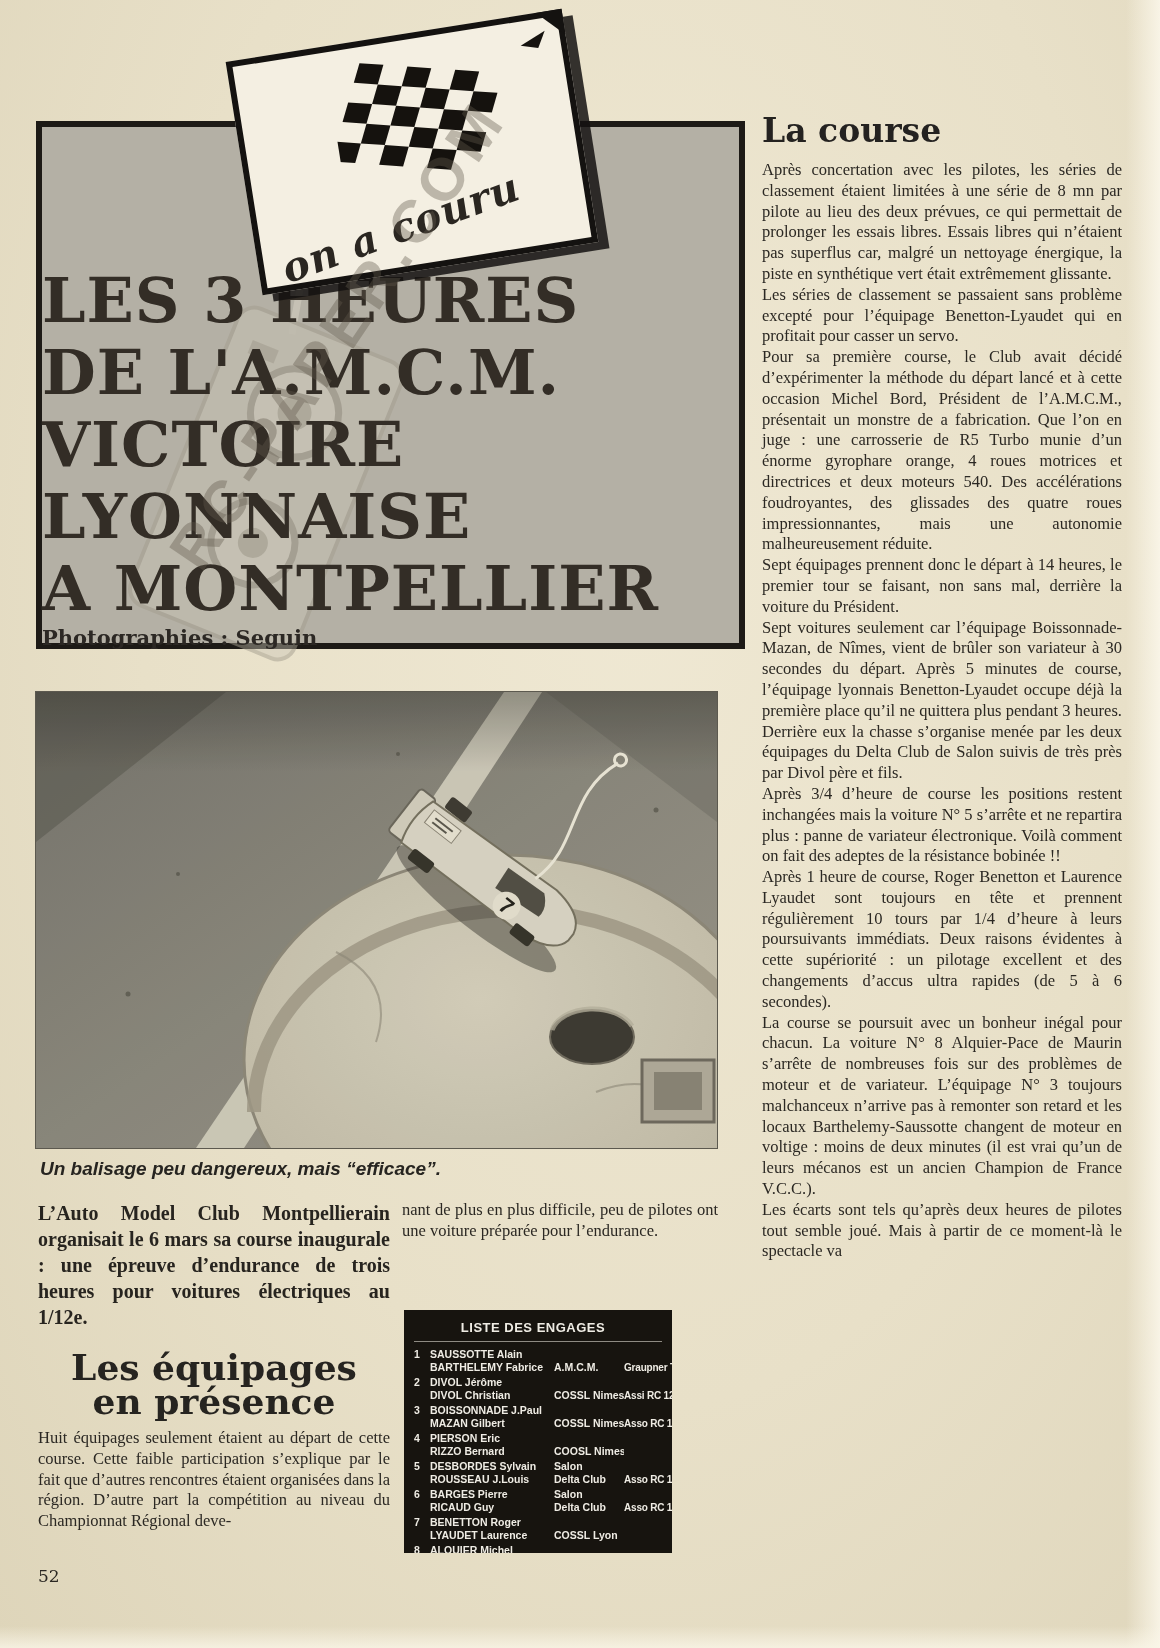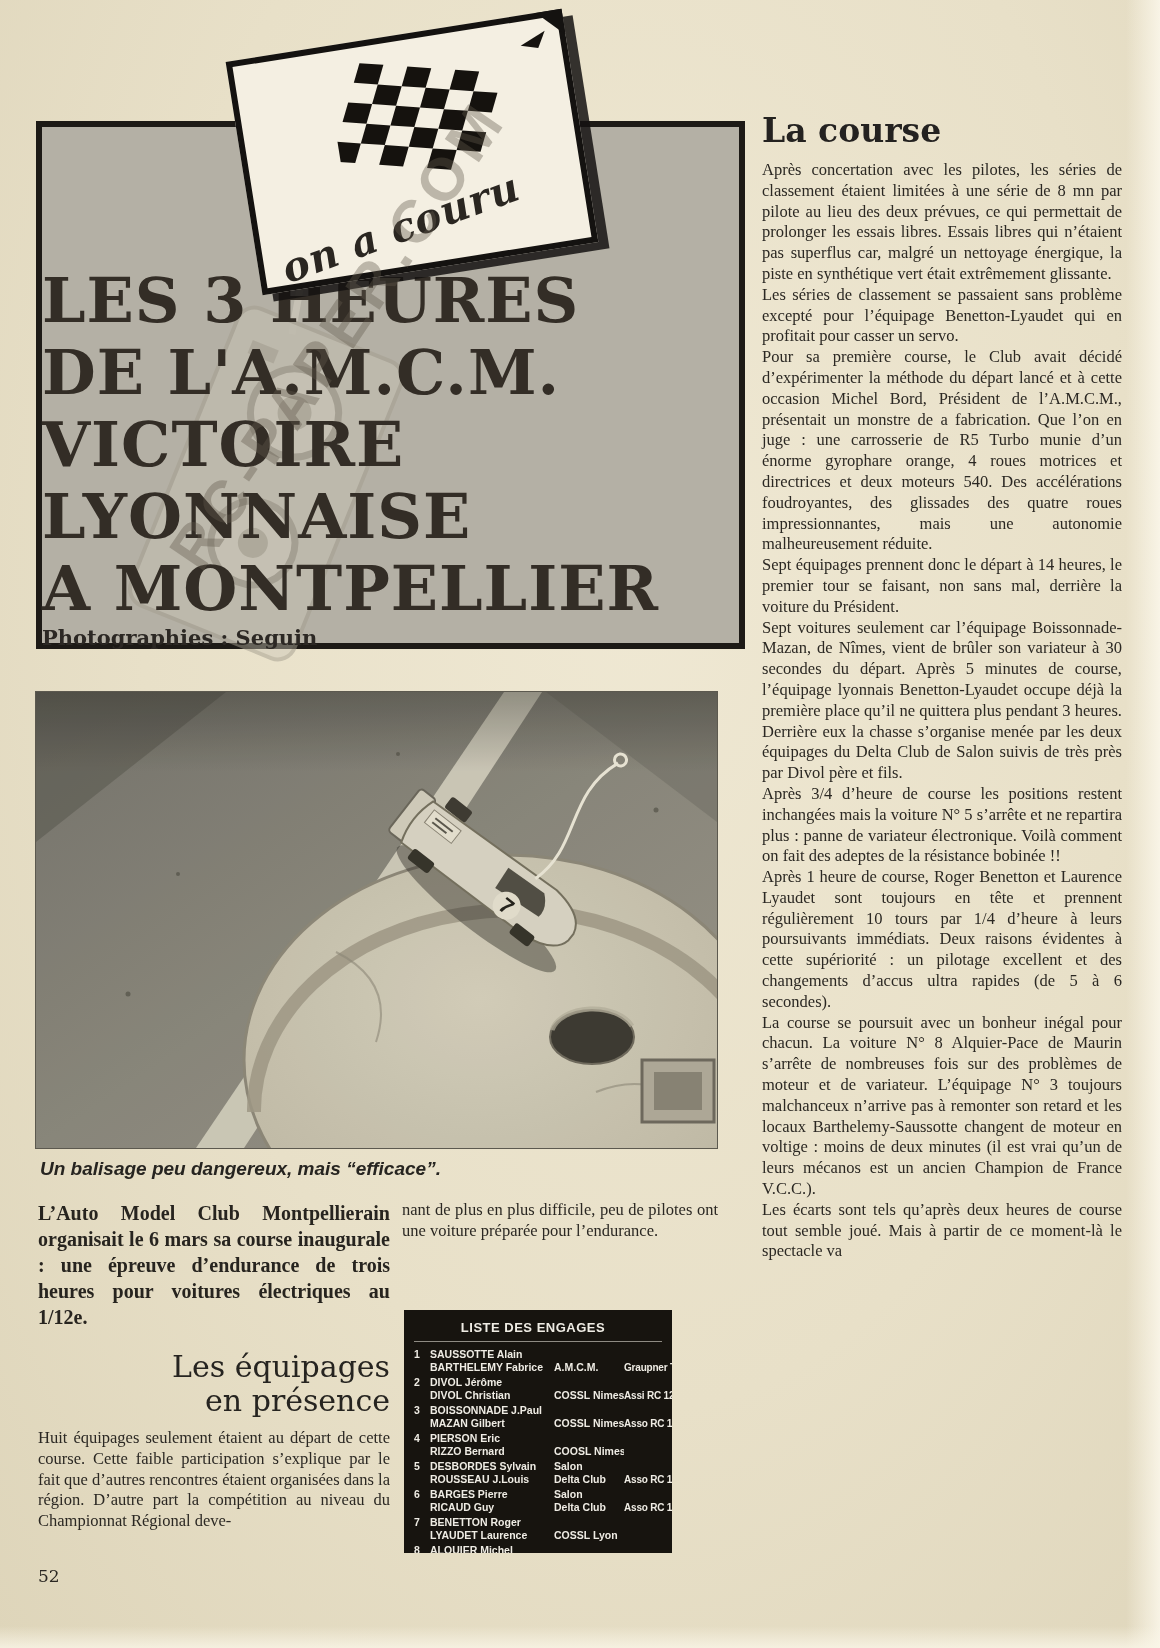--- a/index.html
+++ b/index.html
@@ -38,22 +38,22 @@
     outline:1px solid #5c594f;}
   .caption{position:absolute;left:40px;top:1158px;width:680px;
     font-family:"Liberation Sans",sans-serif;font-weight:bold;font-style:italic;
     font-size:19px;color:#262420;}
 
   
   .col{position:absolute;text-align:justify;}
   .col p{margin:0;font-family:Liberation Serif, serif;}
   .left-col{left:38px;top:1200px;width:352px;}
   .intro{font-weight:bold;font-size:20px;line-height:26px;color:#27241f;}
-  .sec-head{font-weight:normal;font-size:30px;line-height:34px;margin:20px 0 10px 0;
-    color:#262420;text-align:right;}
+  .sec-head{font-weight:bold;font-size:36px;line-height:34px;margin:20px 0 10px 0;
+    color:#262420;text-align:center;}
   .bodytxt{font-size:16.5px;line-height:20.8px;}
   .mid-col{left:402px;top:1200px;width:316px;}
   .right-col{left:762px;top:96px;width:360px;}
   .right-head{font-weight:bold;font-size:33px;line-height:38px;margin:16px 0 10px 0;text-align:left;color:#242220;}
   .pagenum{position:absolute;left:38px;top:1566px;font-size:17px;color:#2b2823;}
 
   
   .engages{position:absolute;left:404px;top:1310px;width:268px;height:243px;
     background:#17140f;color:#efece4;font-family:"Liberation Sans",sans-serif;
     font-weight:bold;box-sizing:border-box;padding:8px 0 0 10px;overflow:hidden;}
@@ -274,18 +274,18 @@
   <div class="col right-col">
     <div class="right-head">La course</div>
     <p class="bodytxt">Après concertation avec les pilotes, les séries de classement étaient limitées à une série de 8 mn par pilote au lieu des deux prévues, ce qui permettait de prolonger les essais libres. Essais libres qui n’étaient pas superflus car, malgré un nettoyage énergique, la piste en synthétique vert était extrêmement glissante.</p>
     <p class="bodytxt">Les séries de classement se passaient sans problème excepté pour l’équipage Benetton-Lyaudet qui en profitait pour casser un servo.</p>
     <p class="bodytxt">Pour sa première course, le Club avait décidé d’expérimenter la méthode du départ lancé et à cette occasion Michel Bord, Président de l’A.M.C.M., présentait un monstre de a fabrication. Que l’on en juge : une carrosserie de R5 Turbo munie d’un énorme gyrophare orange, 4 roues motrices et directrices et deux moteurs 540. Des accélérations foudroyantes, des glissades des quatre roues impressionnantes, mais une autonomie malheureusement réduite.</p>
     <p class="bodytxt">Sept équipages prennent donc le départ à 14 heures, le premier tour se faisant, non sans mal, derrière la voiture du Président.</p>
     <p class="bodytxt">Sept voitures seulement car l’équipage Boissonnade-Mazan, de Nîmes, vient de brûler son variateur à 30 secondes du départ. Après 5 minutes de course, l’équipage lyonnais Benetton-Lyaudet occupe déjà la première place qu’il ne quittera plus pendant 3 heures. Derrière eux la chasse s’organise menée par les deux équipages du Delta Club de Salon suivis de très près par Divol père et fils.</p>
     <p class="bodytxt">Après 3/4 d’heure de course les positions restent inchangées mais la voiture N° 5 s’arrête et ne repartira plus : panne de variateur électronique. Voilà comment on fait des adeptes de la résistance bobinée !!</p>
     <p class="bodytxt">Après 1 heure de course, Roger Benetton et Laurence Lyaudet sont toujours en tête et prennent régulièrement 10 tours par 1/4 d’heure à leurs poursuivants immédiats. Deux raisons évidentes à cette supériorité : un pilotage excellent et des changements d’accus ultra rapides (de 5 à 6 secondes).</p>
     <p class="bodytxt">La course se poursuit avec un bonheur inégal pour chacun. La voiture N° 8 Alquier-Pace de Maurin s’arrête de nombreuses fois sur des problèmes de moteur et de variateur. L’équipage N° 3 toujours malchanceux n’arrive pas à remonter son retard et les locaux Barthelemy-Saussotte changent de moteur en voltige : moins de deux minutes (il est vrai qu’un de leurs mécanos est un ancien Champion de France V.C.C.).</p>
-    <p class="bodytxt">Les écarts sont tels qu’après deux heures de course tout semble joué. Mais à partir de ce moment-là le spectacle va</p>
+    <p class="bodytxt">Les écarts sont tels qu’après deux heures de pilotes tout semble joué. Mais à partir de ce moment-là le spectacle va</p>
   </div>
 
   <div class="edge-r"></div>
   <div class="edge-b"></div>
 </div>
 
 </body></html>

